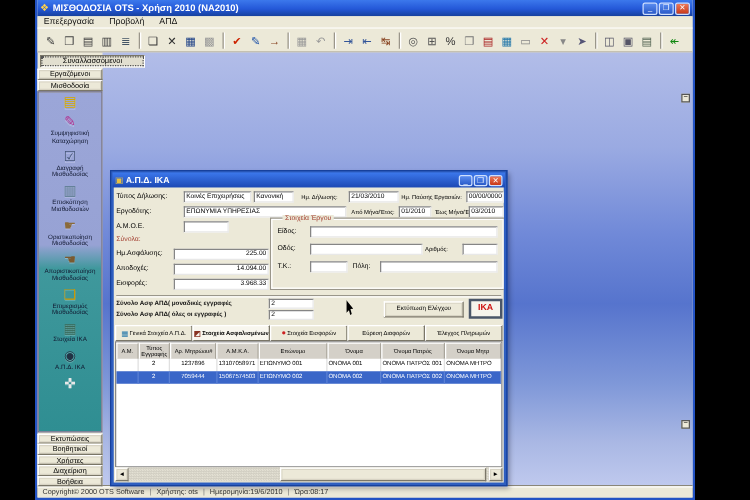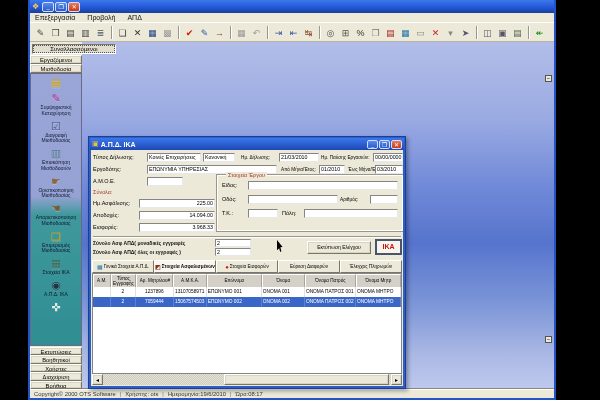--- a/index.html
+++ b/index.html
@@ -128,20 +128,21 @@
   .cursor { position:absolute; left:186px; top:90px; width:8px; height:12px; background:#000; z-index:12;
     clip-path:polygon(0 0,0 86%,27% 68%,40% 100%,55% 94%,42% 60%,70% 58%); }
 </style>
 </head>
 <body>
 
 <div id="app">
 
   <div class="titlebar">
     <span class="app-ico">❖</span>
+    <span class="title-text">ΜΙΣΘΟΔΟΣΙΑ OTS - Χρήση 2010 (ΝΑ2010)</span>
     <span class="win-controls">
         <span class="win-btn">_</span>
         <span class="win-btn">❐</span>
         <span class="win-btn close">✕</span>
       </span>
   </div>
 
   <div class="menubar">
       <span class="menu-item">Επεξεργασία</span>
       <span class="menu-item">Προβολή</span>

